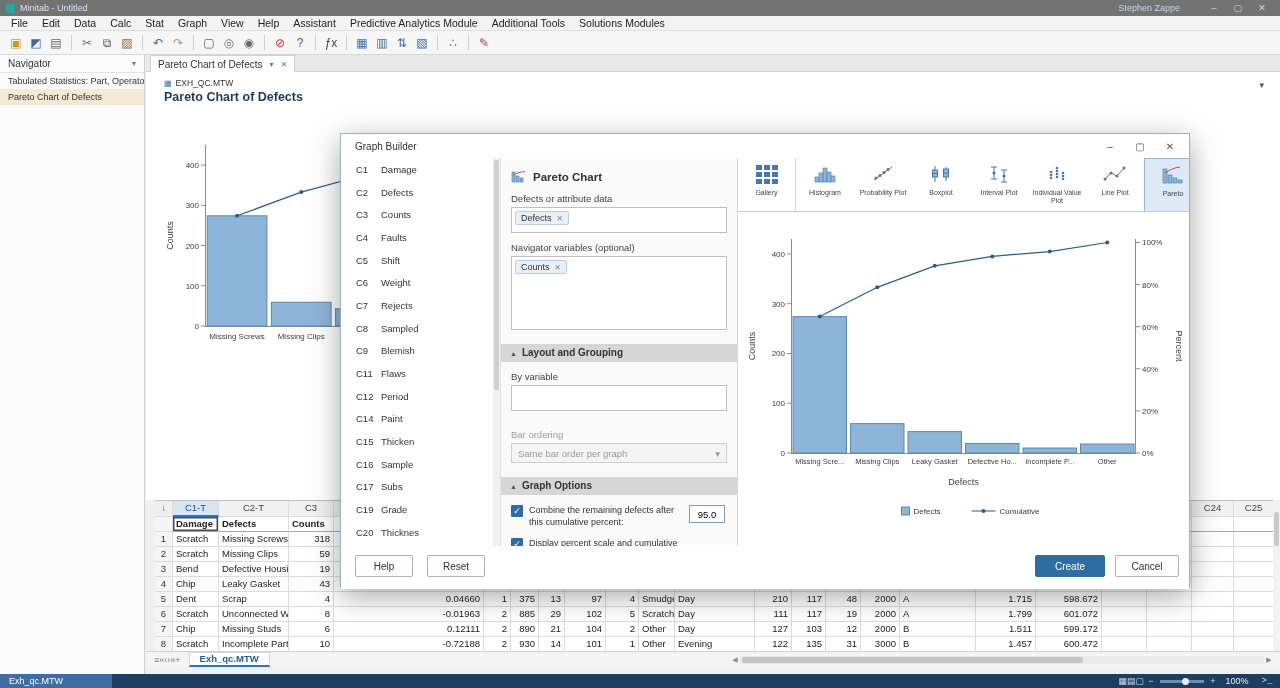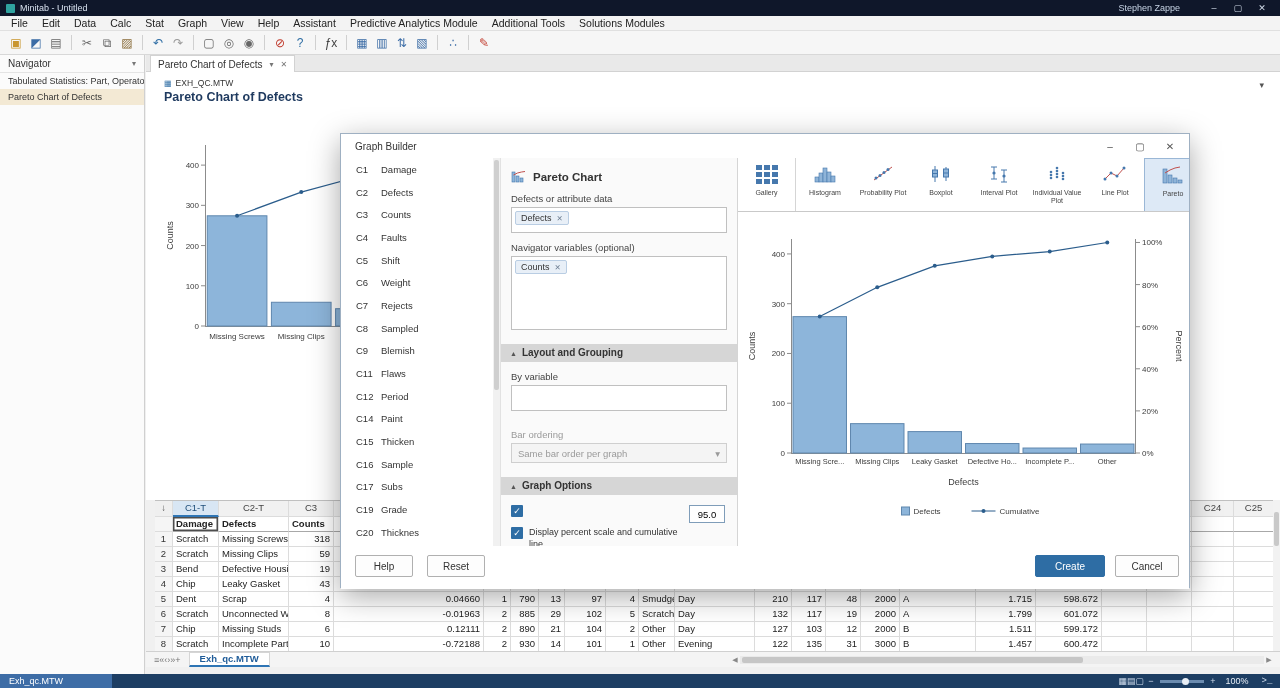--- a/index.html
+++ b/index.html
@@ -1,21 +1,21 @@
 <!DOCTYPE html>
 <html><head>
 <meta charset="utf-8">
 <style>
   *{box-sizing:border-box;margin:0;padding:0}
   html,body{width:1280px;height:688px;overflow:hidden}
   body{font-family:"Liberation Sans",sans-serif;font-size:10px;color:#222;background:#f0f0f0}
   #root{position:relative;width:1280px;height:688px;overflow:hidden}
 
   
-  #titlebar{position:absolute;left:0;top:0;width:1280px;height:16px;background:#0f172a;display:flex;align-items:center;padding:0 6px;color:#d7e1ee}
+  #titlebar{position:absolute;left:0;top:0;width:1280px;height:16px;background:#737373;display:flex;align-items:center;padding:0 6px;color:#d7e1ee}
   #titlebar .logo{width:9px;height:9px;background:#2fa3a0;border-radius:1px;margin-right:5px}
   #titlebar .t{font-size:9px}
   #titlebar .sp{flex:1}
   #titlebar .user{font-size:9px;margin-right:22px;color:#c6d3e4}
   .winbtn{width:24px;text-align:center;font-size:9px;color:#cfd9e6;cursor:default}
 
   
   #menubar{position:absolute;left:0;top:16px;width:1280px;height:15px;background:#f3f3f3;border-bottom:1px solid #e0e0e0;display:flex;align-items:center;padding-left:4px}
   .menu-item{font-size:10.5px;color:#222;padding:0 7px;line-height:15px}
 
@@ -395,21 +395,21 @@
           <div class="g-cell a-l" style="width:42px"></div>
           <div class="g-cell a-l" style="width:40px"></div>
         </div>
         <div class="g-row">
           <div class="g-cell g-rownum" style="width:18px">5</div>
           <div class="g-cell a-l" style="width:46px">Dent</div>
           <div class="g-cell a-l" style="width:70px">Scrap</div>
           <div class="g-cell a-r" style="width:45px">4</div>
           <div class="g-cell a-r" style="width:150px">0.04660</div>
           <div class="g-cell a-r" style="width:27px">1</div>
-          <div class="g-cell a-r" style="width:28px">790</div>
+          <div class="g-cell a-r" style="width:28px">375</div>
           <div class="g-cell a-r" style="width:26px">13</div>
           <div class="g-cell a-r" style="width:41px">97</div>
           <div class="g-cell a-r" style="width:33px">4</div>
           <div class="g-cell a-l" style="width:36px">Smudge</div>
           <div class="g-cell a-l" style="width:80px">Day</div>
           <div class="g-cell a-r" style="width:37px">210</div>
           <div class="g-cell a-r" style="width:34px">117</div>
           <div class="g-cell a-r" style="width:35px">48</div>
           <div class="g-cell a-r" style="width:39px">2000</div>
           <div class="g-cell a-l" style="width:76px">A</div>
@@ -426,21 +426,21 @@
           <div class="g-cell a-l" style="width:70px">Unconnected Wir</div>
           <div class="g-cell a-r" style="width:45px">8</div>
           <div class="g-cell a-r" style="width:150px">-0.01963</div>
           <div class="g-cell a-r" style="width:27px">2</div>
           <div class="g-cell a-r" style="width:28px">885</div>
           <div class="g-cell a-r" style="width:26px">29</div>
           <div class="g-cell a-r" style="width:41px">102</div>
           <div class="g-cell a-r" style="width:33px">5</div>
           <div class="g-cell a-l" style="width:36px">Scratch</div>
           <div class="g-cell a-l" style="width:80px">Day</div>
-          <div class="g-cell a-r" style="width:37px">132</div>
+          <div class="g-cell a-r" style="width:37px">111</div>
           <div class="g-cell a-r" style="width:34px">117</div>
           <div class="g-cell a-r" style="width:35px">19</div>
           <div class="g-cell a-r" style="width:39px">2000</div>
           <div class="g-cell a-l" style="width:76px">A</div>
           <div class="g-cell a-r" style="width:60px">1.799</div>
           <div class="g-cell a-r" style="width:66px">601.072</div>
           <div class="g-cell a-l" style="width:45px"></div>
           <div class="g-cell a-l" style="width:45px"></div>
           <div class="g-cell a-l" style="width:42px"></div>
           <div class="g-cell a-l" style="width:40px"></div>
@@ -625,20 +625,21 @@
       <div class="cfg-label">By variable</div>
       <div class="cfg-field"></div>
       <div class="cfg-label disabled">Bar ordering</div>
       <div class="cfg-select">
         <span>Same bar order per graph</span>
         <span>▾</span>
       </div>
       <div class="cfg-section"><span class="sec-caret">▲</span><span>Graph Options</span></div>
       <div class="cfg-check">
         <span class="checkbox">✓</span>
+        <span class="chk-label">Combine the remaining defects after this cumulative percent:</span>
         <input class="pct-input" value="95.0" style="">
       </div>
       <div class="cfg-check">
         <span class="checkbox">✓</span>
         <span class="chk-label">Display percent scale and cumulative line</span>
       </div>
     </div>
 
     <div id="preview">
       <div id="gallery">

